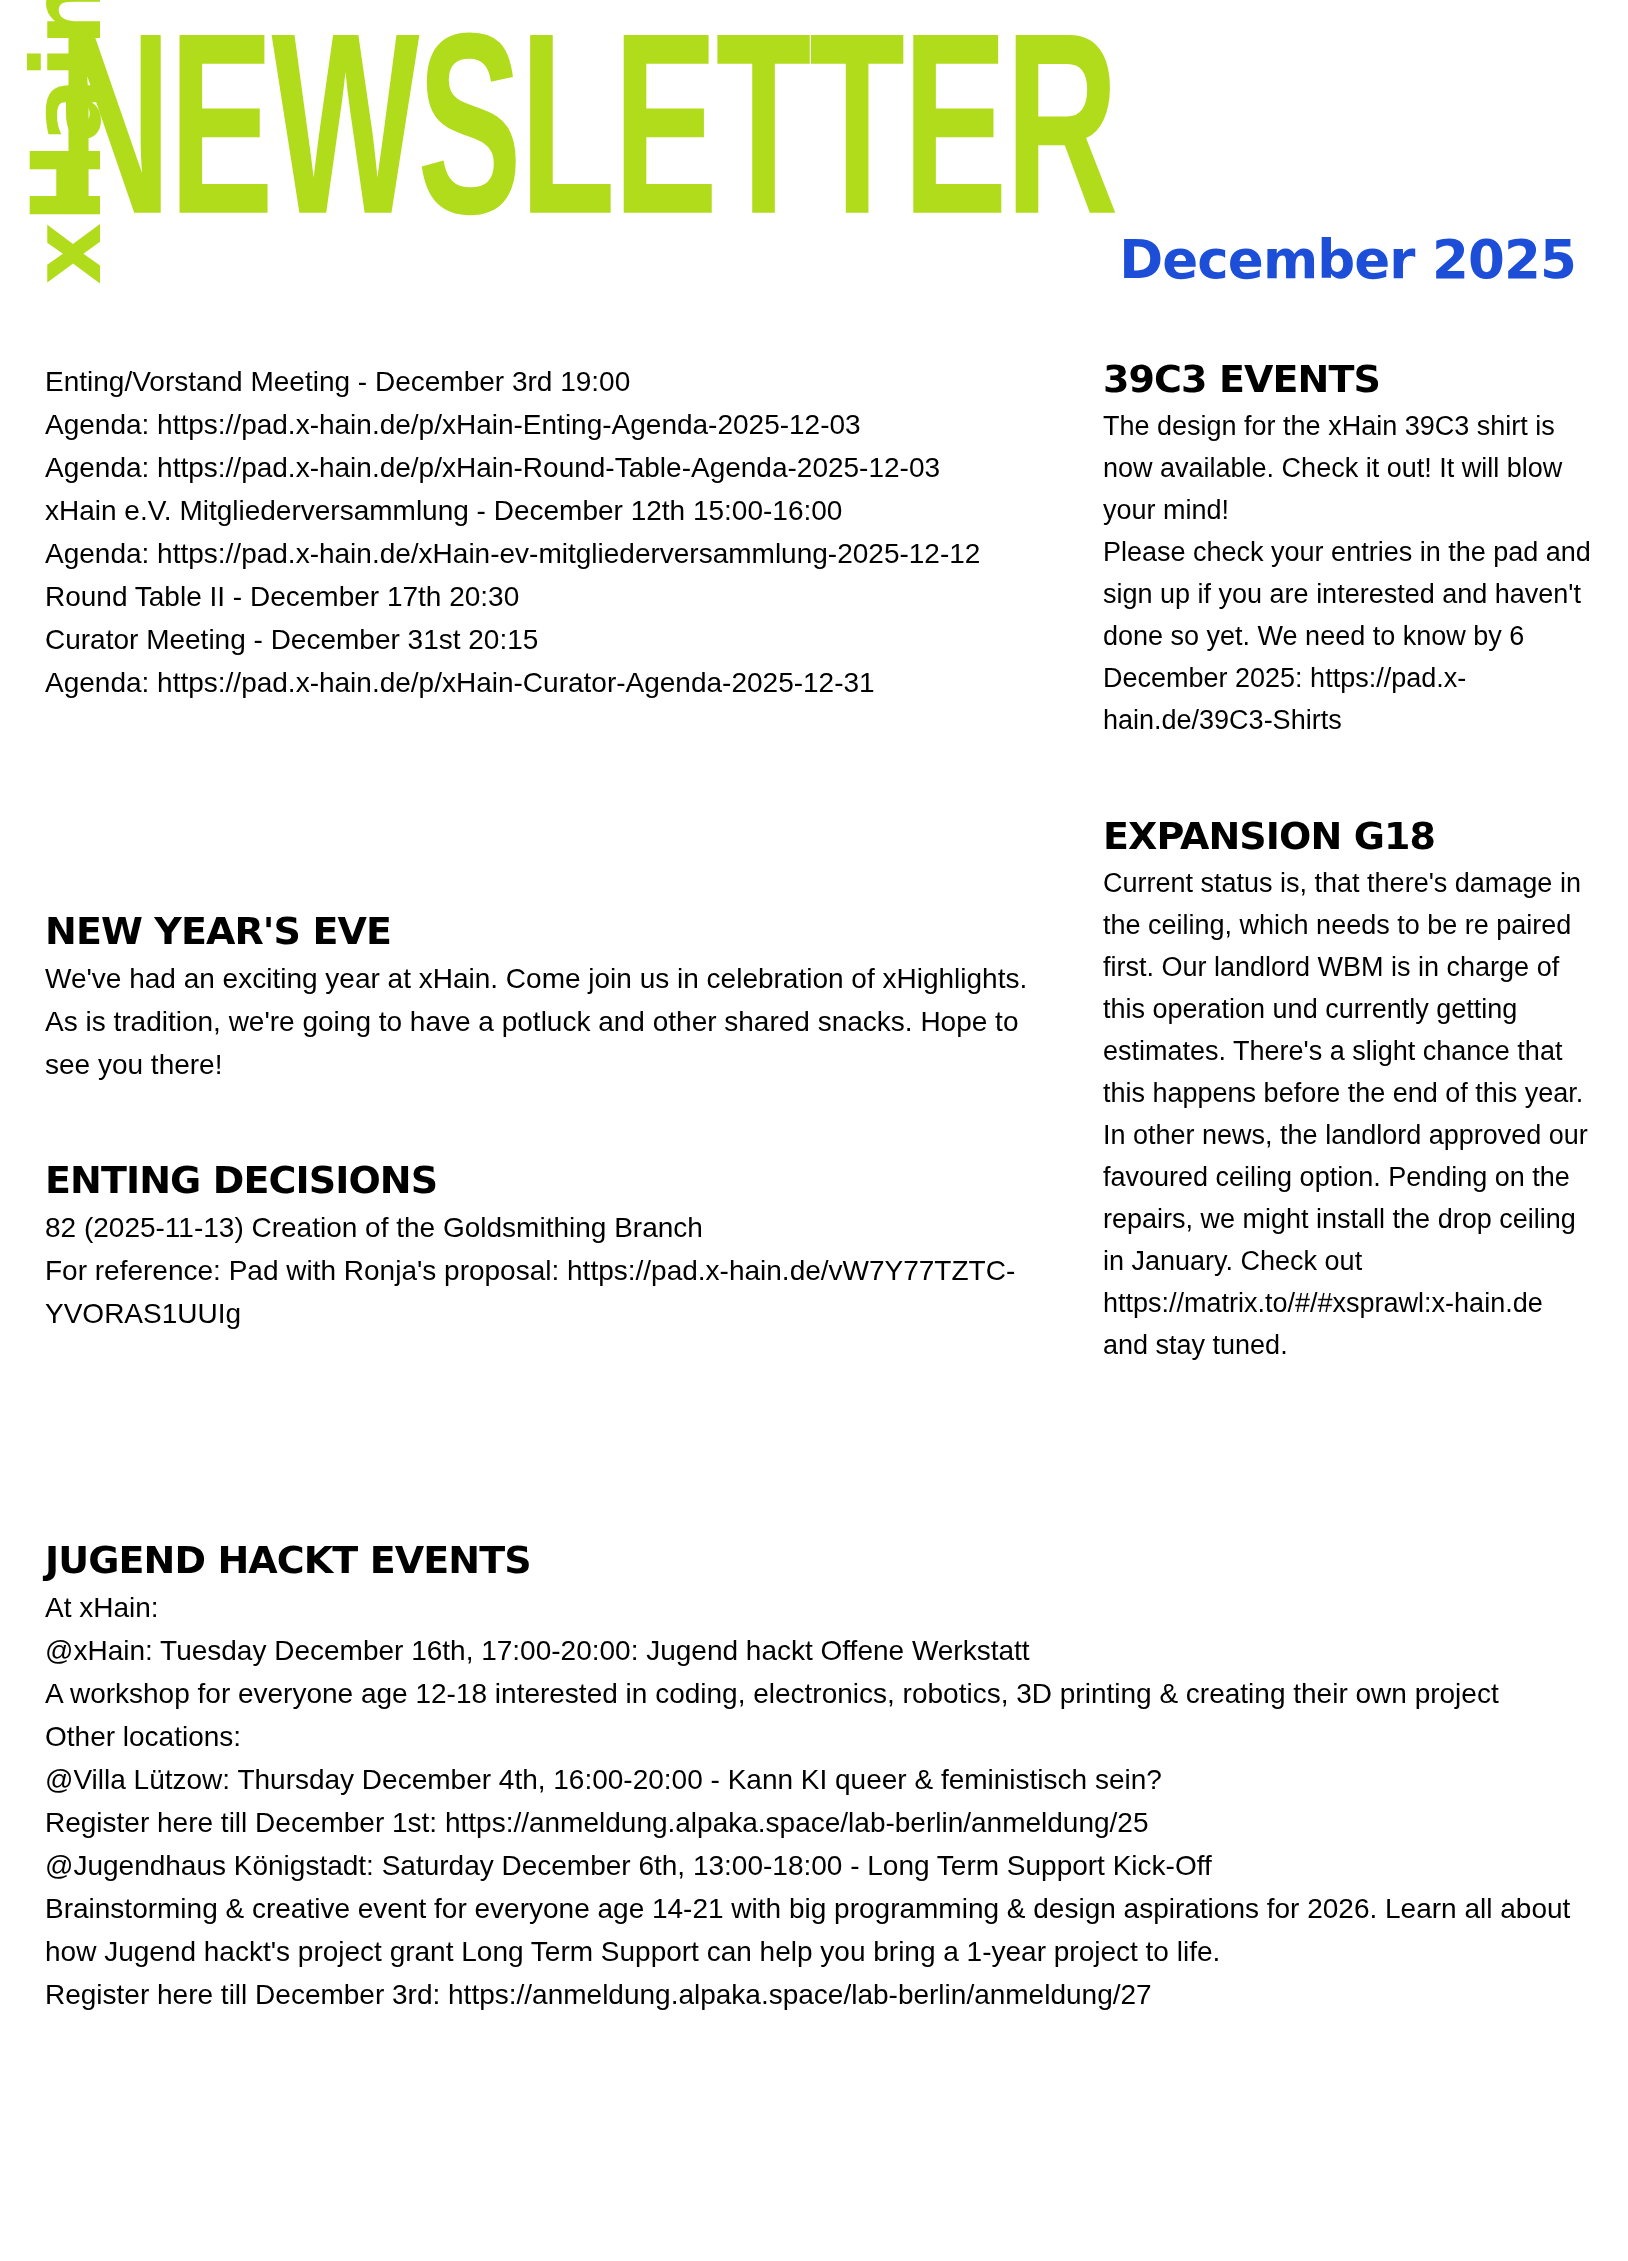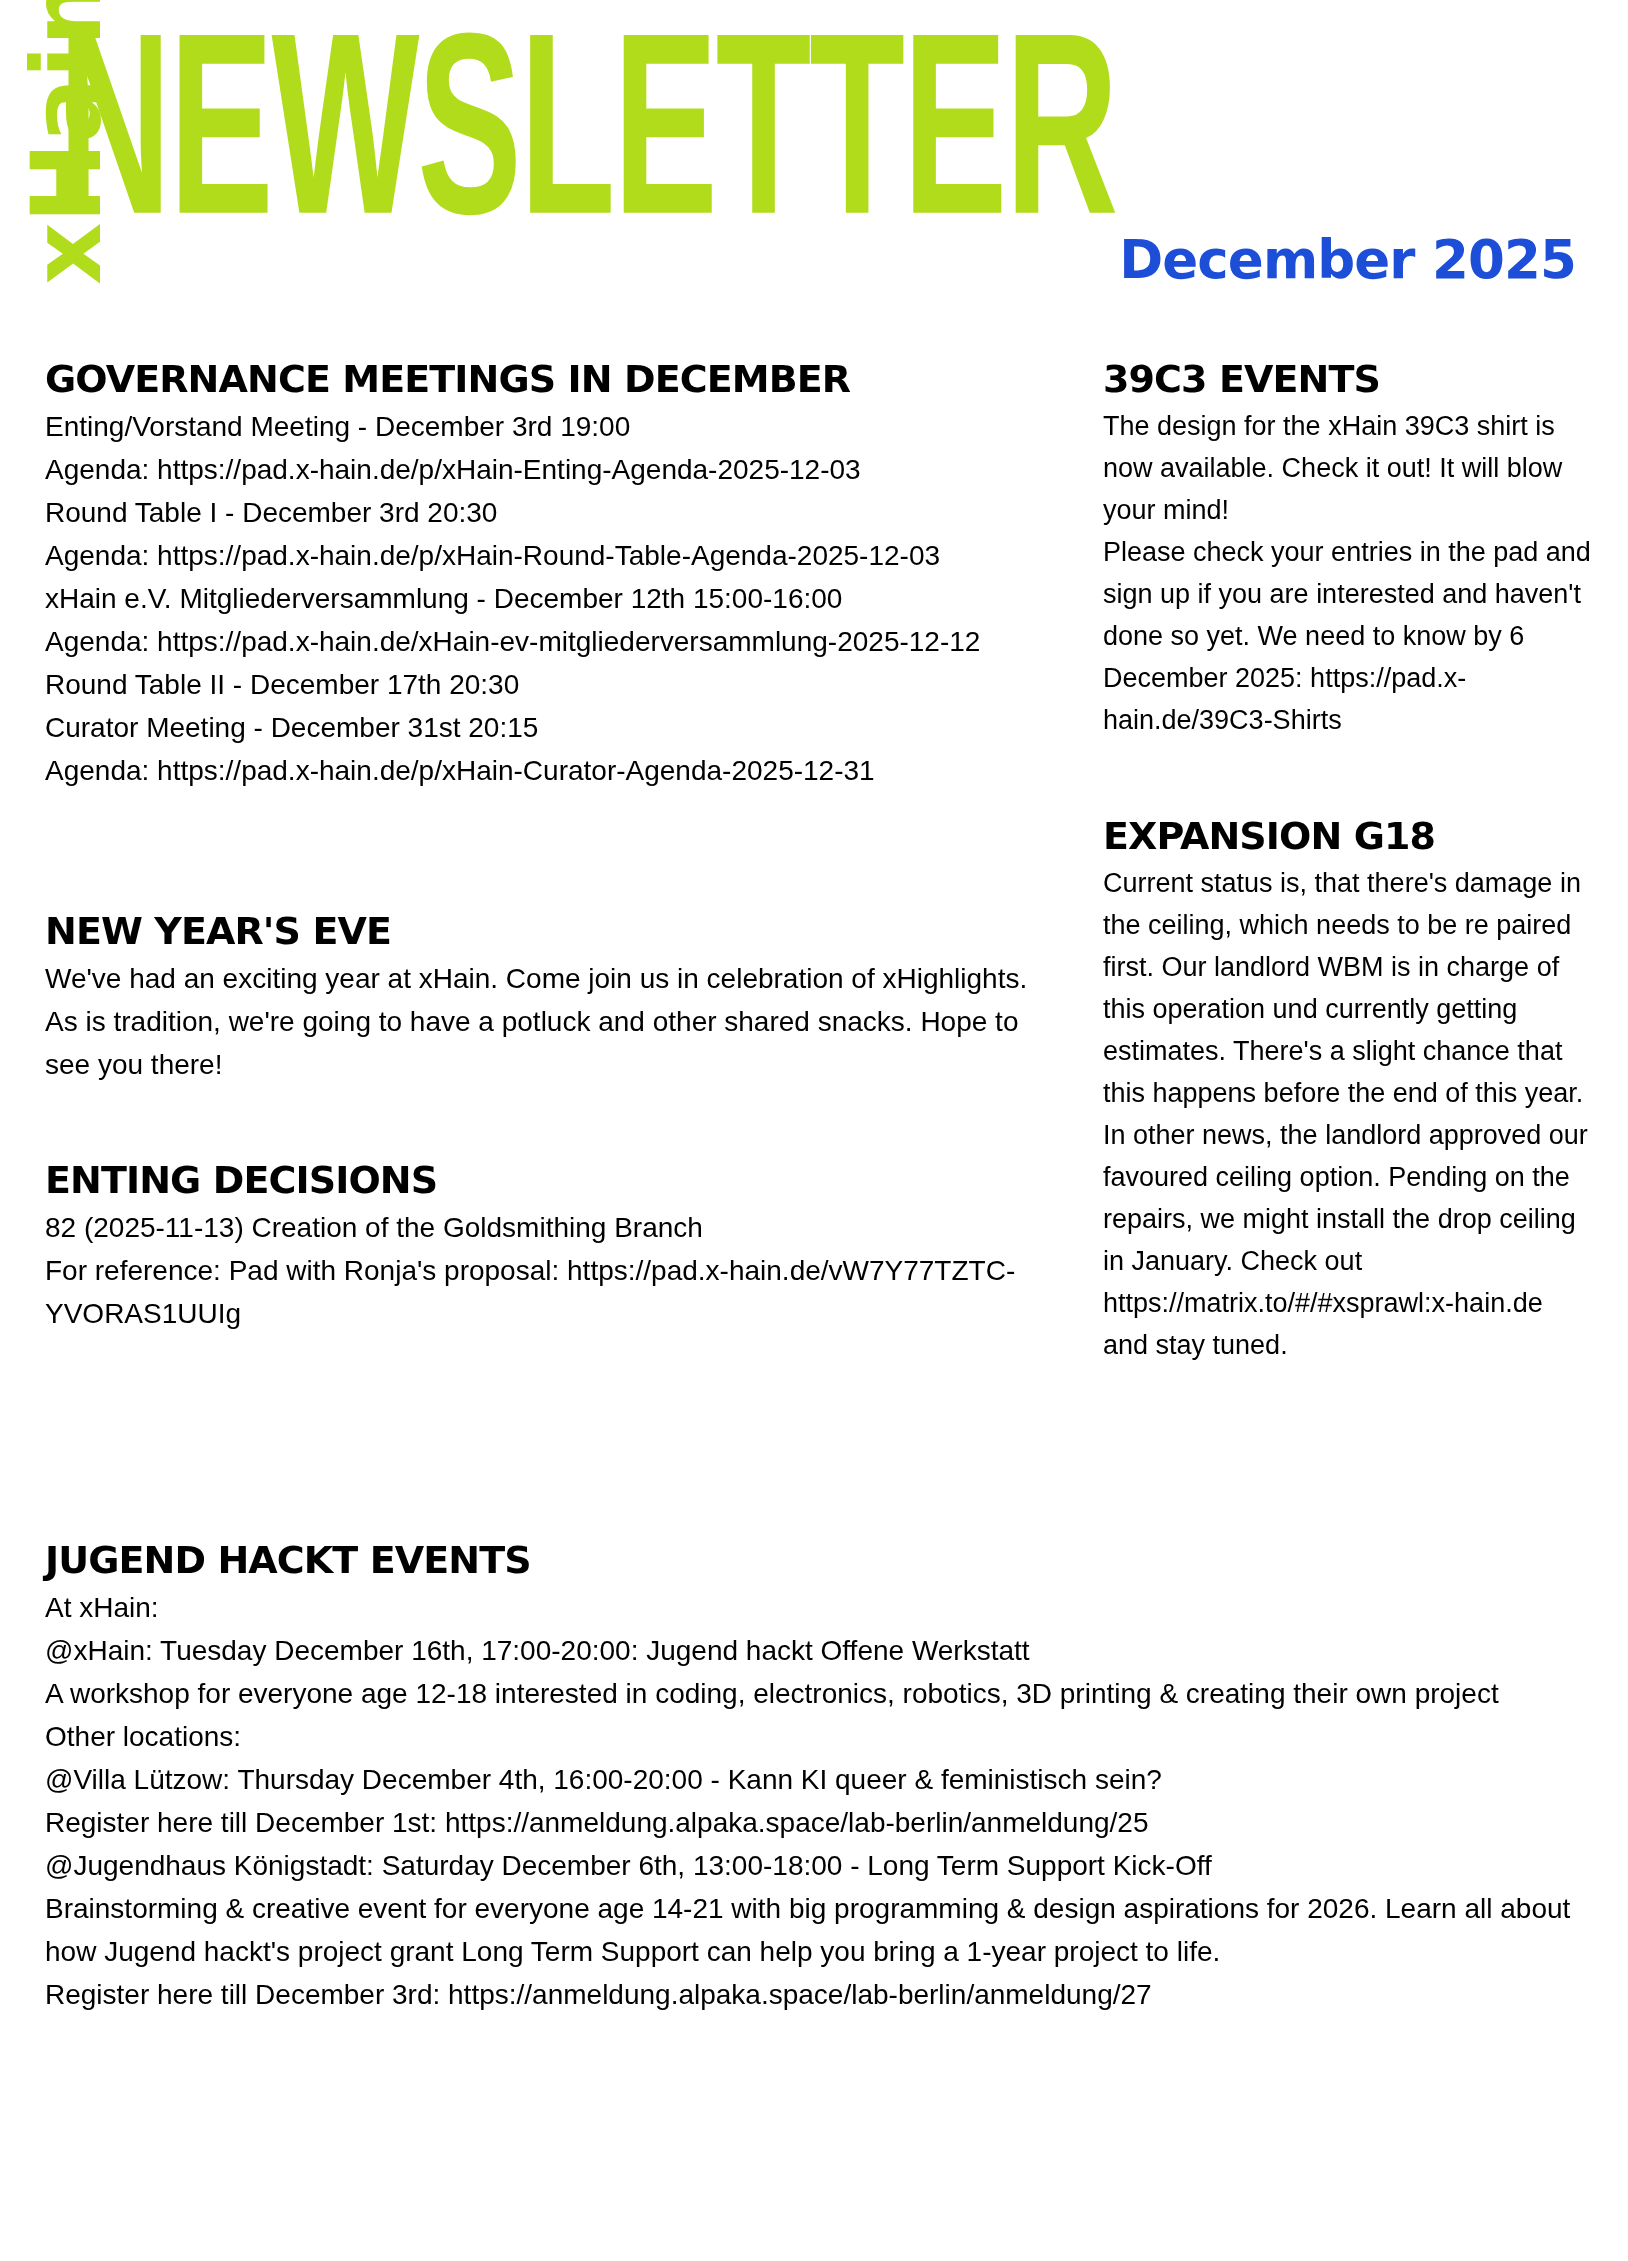--- a/index.html
+++ b/index.html
@@ -35,25 +35,23 @@
 </head>
 <body>
 
 <header class="masthead">
   <div class="xhain-vertical">xHain</div>
   <div class="newsletter-word">NEWSLETTER</div>
   <div class="issue-date">December 2025</div>
 </header>
 
 <section class="section" id="sec-governance">
-  <h2>GOVERNANCE MEETINGS IN DECEMBER</h2>
   <div class="body">
     <span class="line">Enting/Vorstand Meeting - December 3rd 19:00</span>
     <span class="line">Agenda: https://pad.x-hain.de/p/xHain-Enting-Agenda-2025-12-03</span>
-    <span class="line">Round Table I - December 3rd 20:30</span>
     <span class="line">Agenda: https://pad.x-hain.de/p/xHain-Round-Table-Agenda-2025-12-03</span>
     <span class="line">xHain e.V. Mitgliederversammlung - December 12th 15:00-16:00</span>
     <span class="line">Agenda: https://pad.x-hain.de/xHain-ev-mitgliederversammlung-2025-12-12</span>
     <span class="line">Round Table II - December 17th 20:30</span>
     <span class="line">Curator Meeting - December 31st 20:15</span>
     <span class="line">Agenda: https://pad.x-hain.de/p/xHain-Curator-Agenda-2025-12-31</span>
   </div>
 </section>
 
 <section class="section" id="sec-nye">

